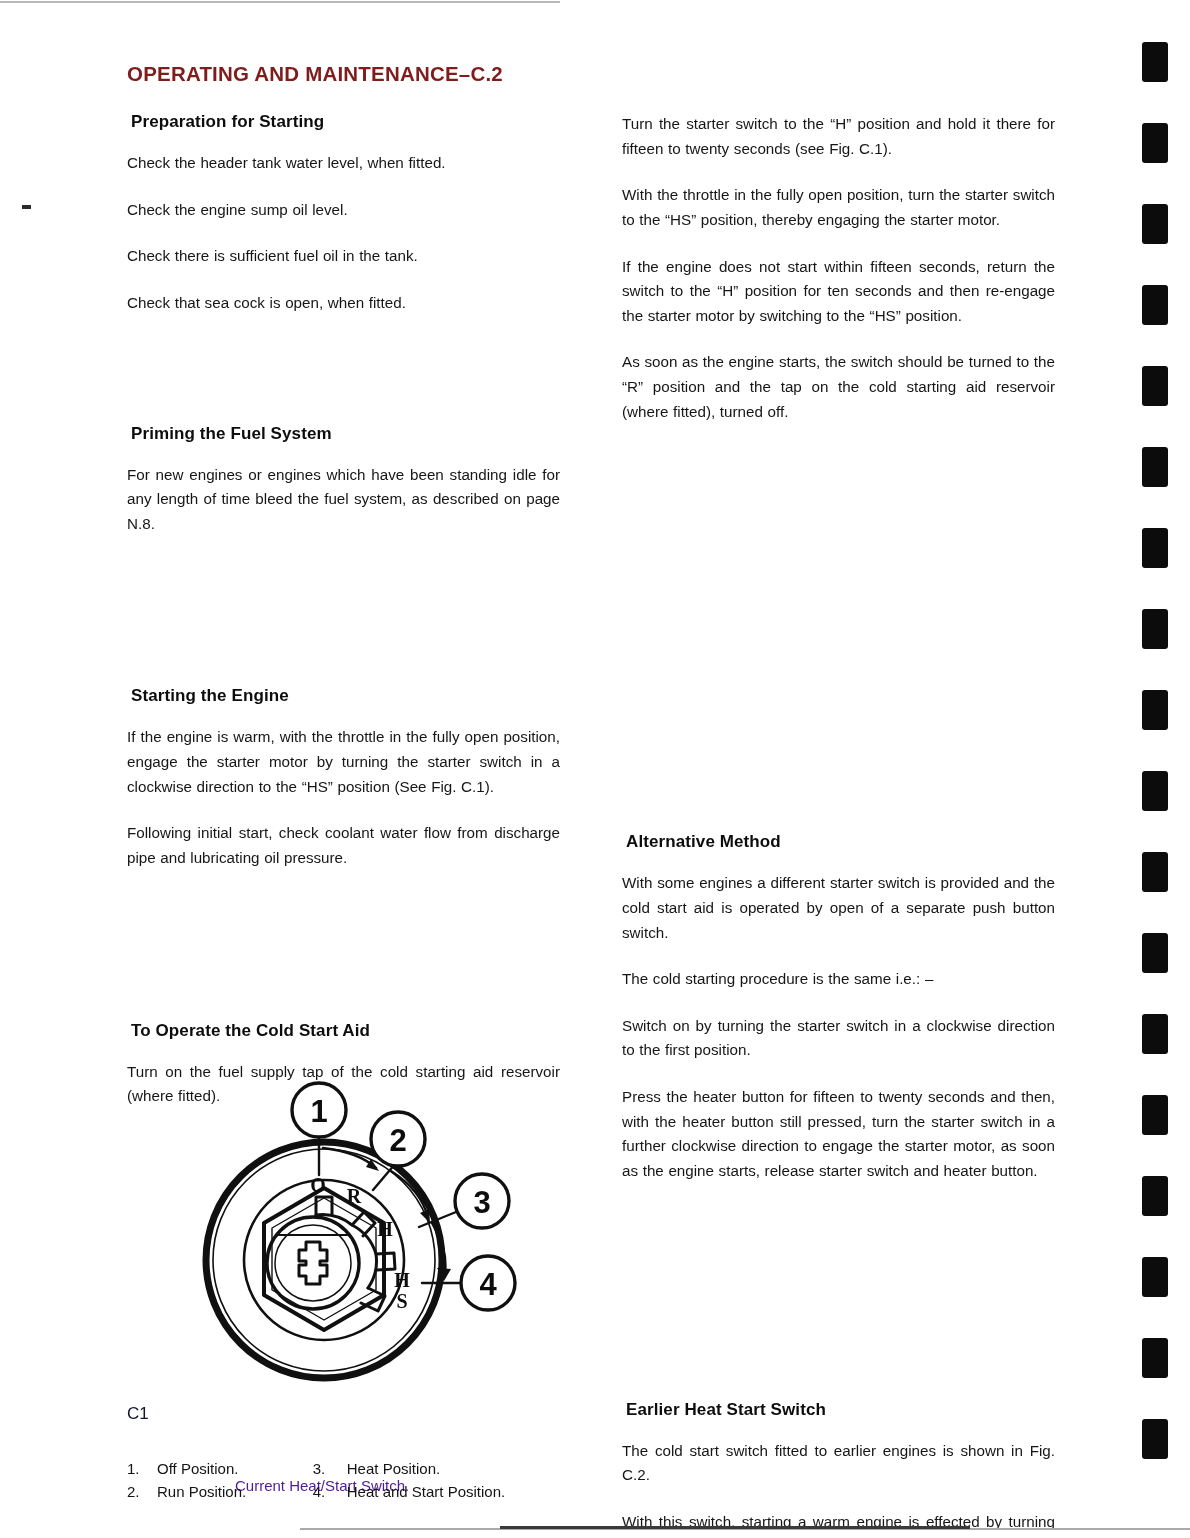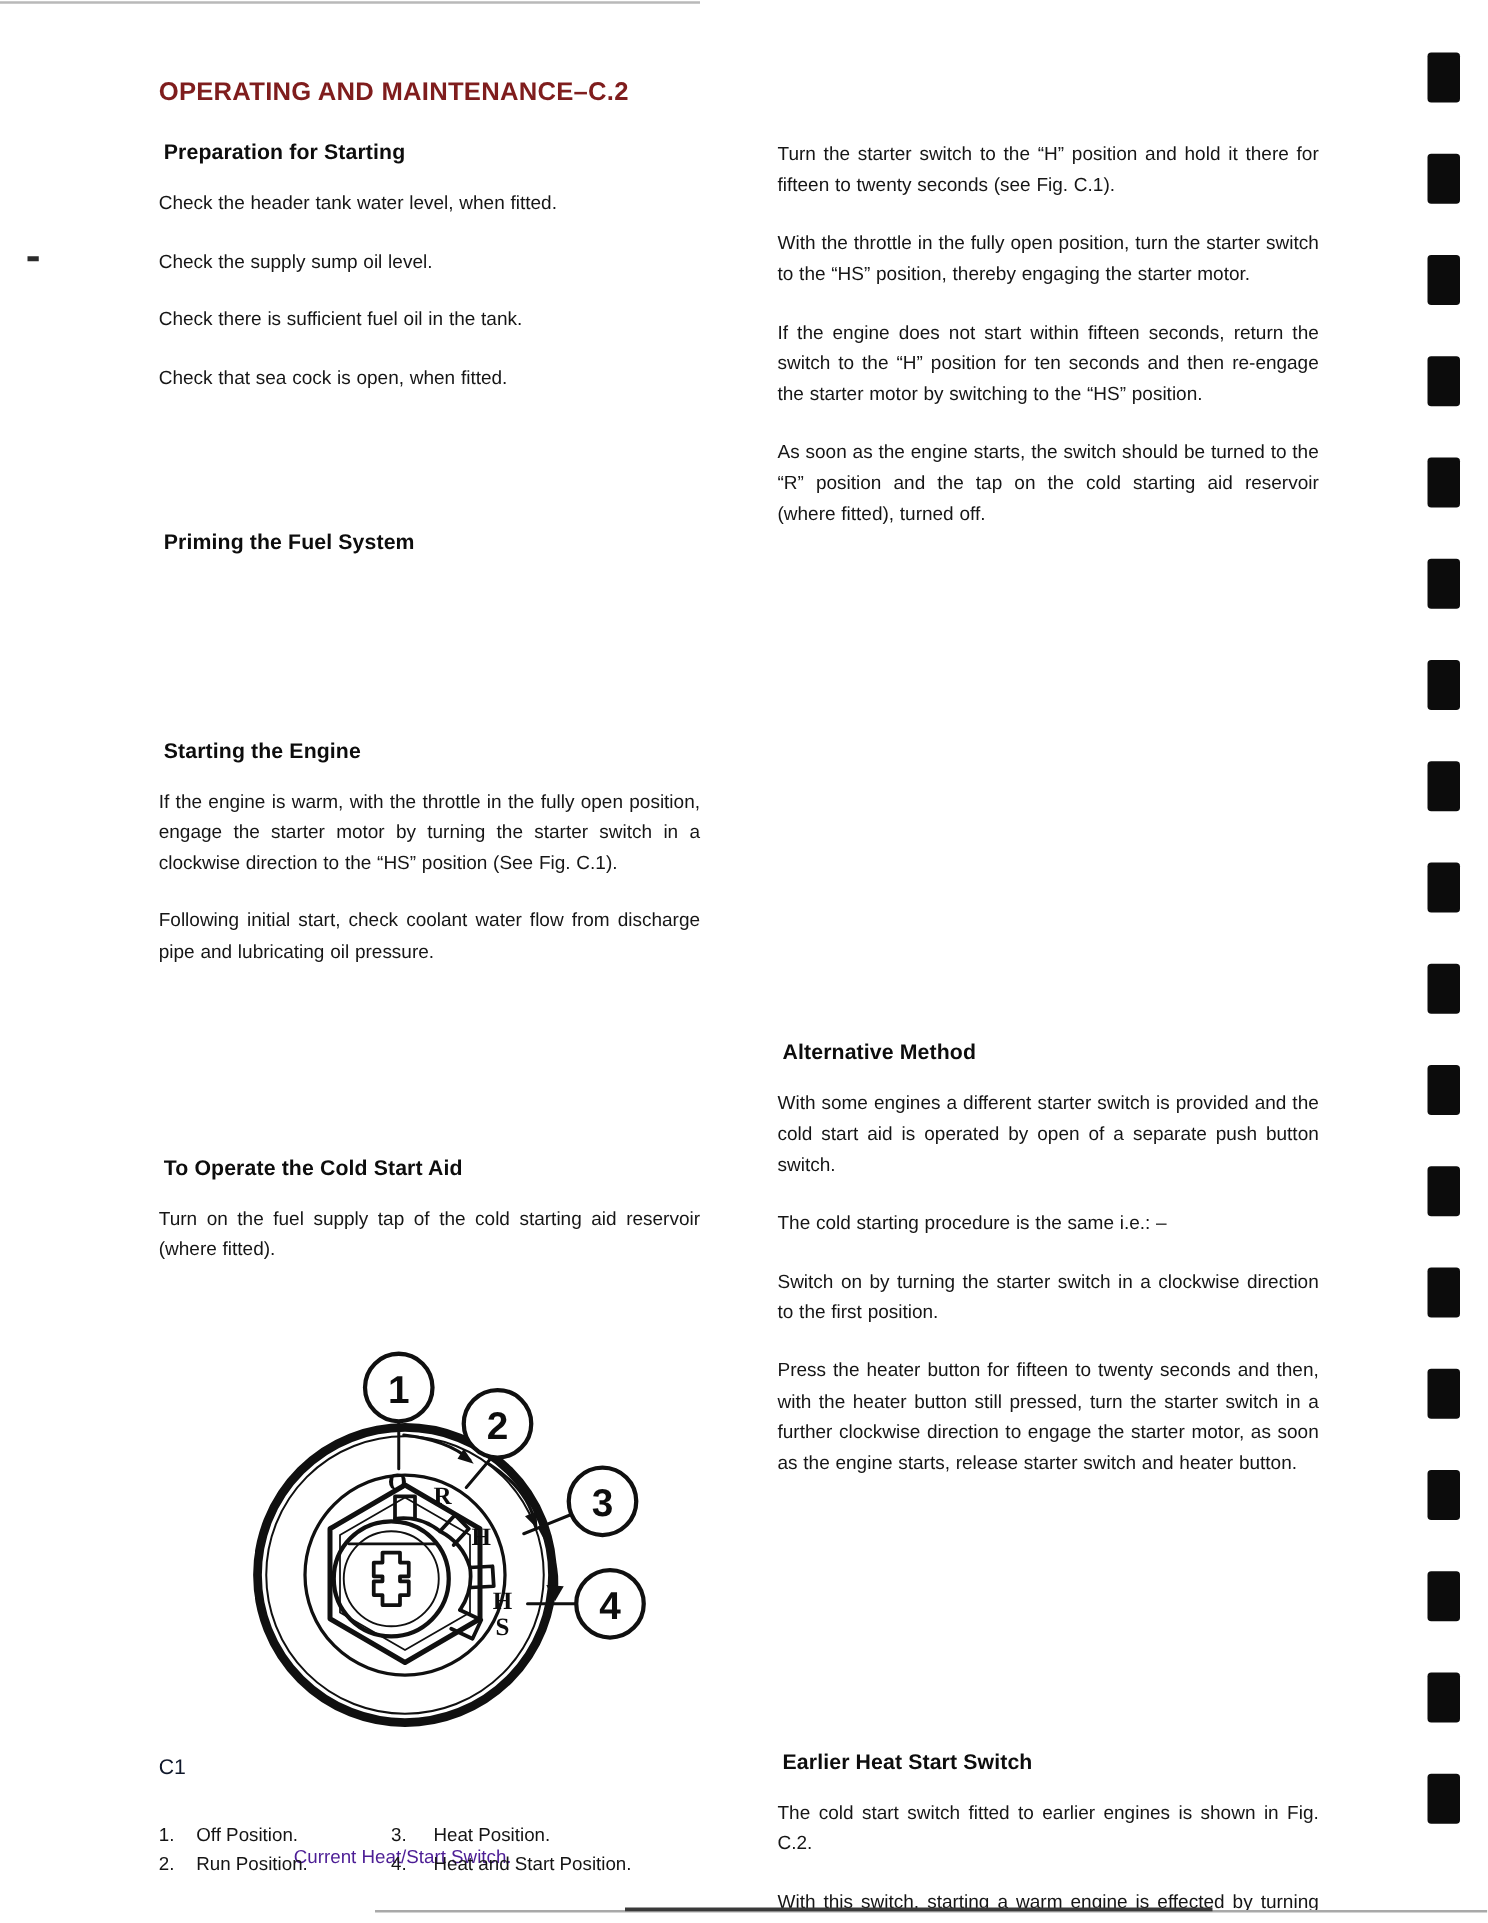--- a/index.html
+++ b/index.html
@@ -192,27 +192,28 @@
       <div class="tab-mark" style="top: 1338px; background: rgb(12, 12, 12);"></div>
       <div class="tab-mark" style="top: 1419px; background: rgb(12, 12, 12);"></div>
     </div>
 
   <div id="page-header">OPERATING AND MAINTENANCE–C.2</div>
 
   <div class="column" id="col-left">
 
     <h2 class="section-heading">Preparation for Starting</h2>
     <p class="body-text">Check the header tank water level, when fitted.</p>
-    <p class="body-text">Check the supply sump oil level.</p>
+    <p class="body-text">Check the engine sump oil level.</p>
     <p class="body-text">Check there is sufficient fuel oil in the tank.</p>
     <p class="body-text">Check that sea cock is open, when fitted.</p>
 
     <div class="spacer-xl"></div>
 
     <h2 class="section-heading">Priming the Fuel System</h2>
+    <p class="body-text">For new engines or engines which have been standing idle for any length of time bleed the fuel system, as described on page N.8.</p>
 
     <div class="spacer-xl"></div>
     <div class="spacer-md"></div>
 
     <h2 class="section-heading">Starting the Engine</h2>
     <p class="body-text">If the engine is warm, with the throttle in the fully open position, engage the starter motor by turning the starter switch in a clockwise direction to the “HS” position (See Fig. C.1).</p>
     <p class="body-text">Following initial start, check coolant water flow from discharge pipe and lubricating oil pressure.</p>
 
     <div class="spacer-xl"></div>
     <div class="spacer-md"></div>

